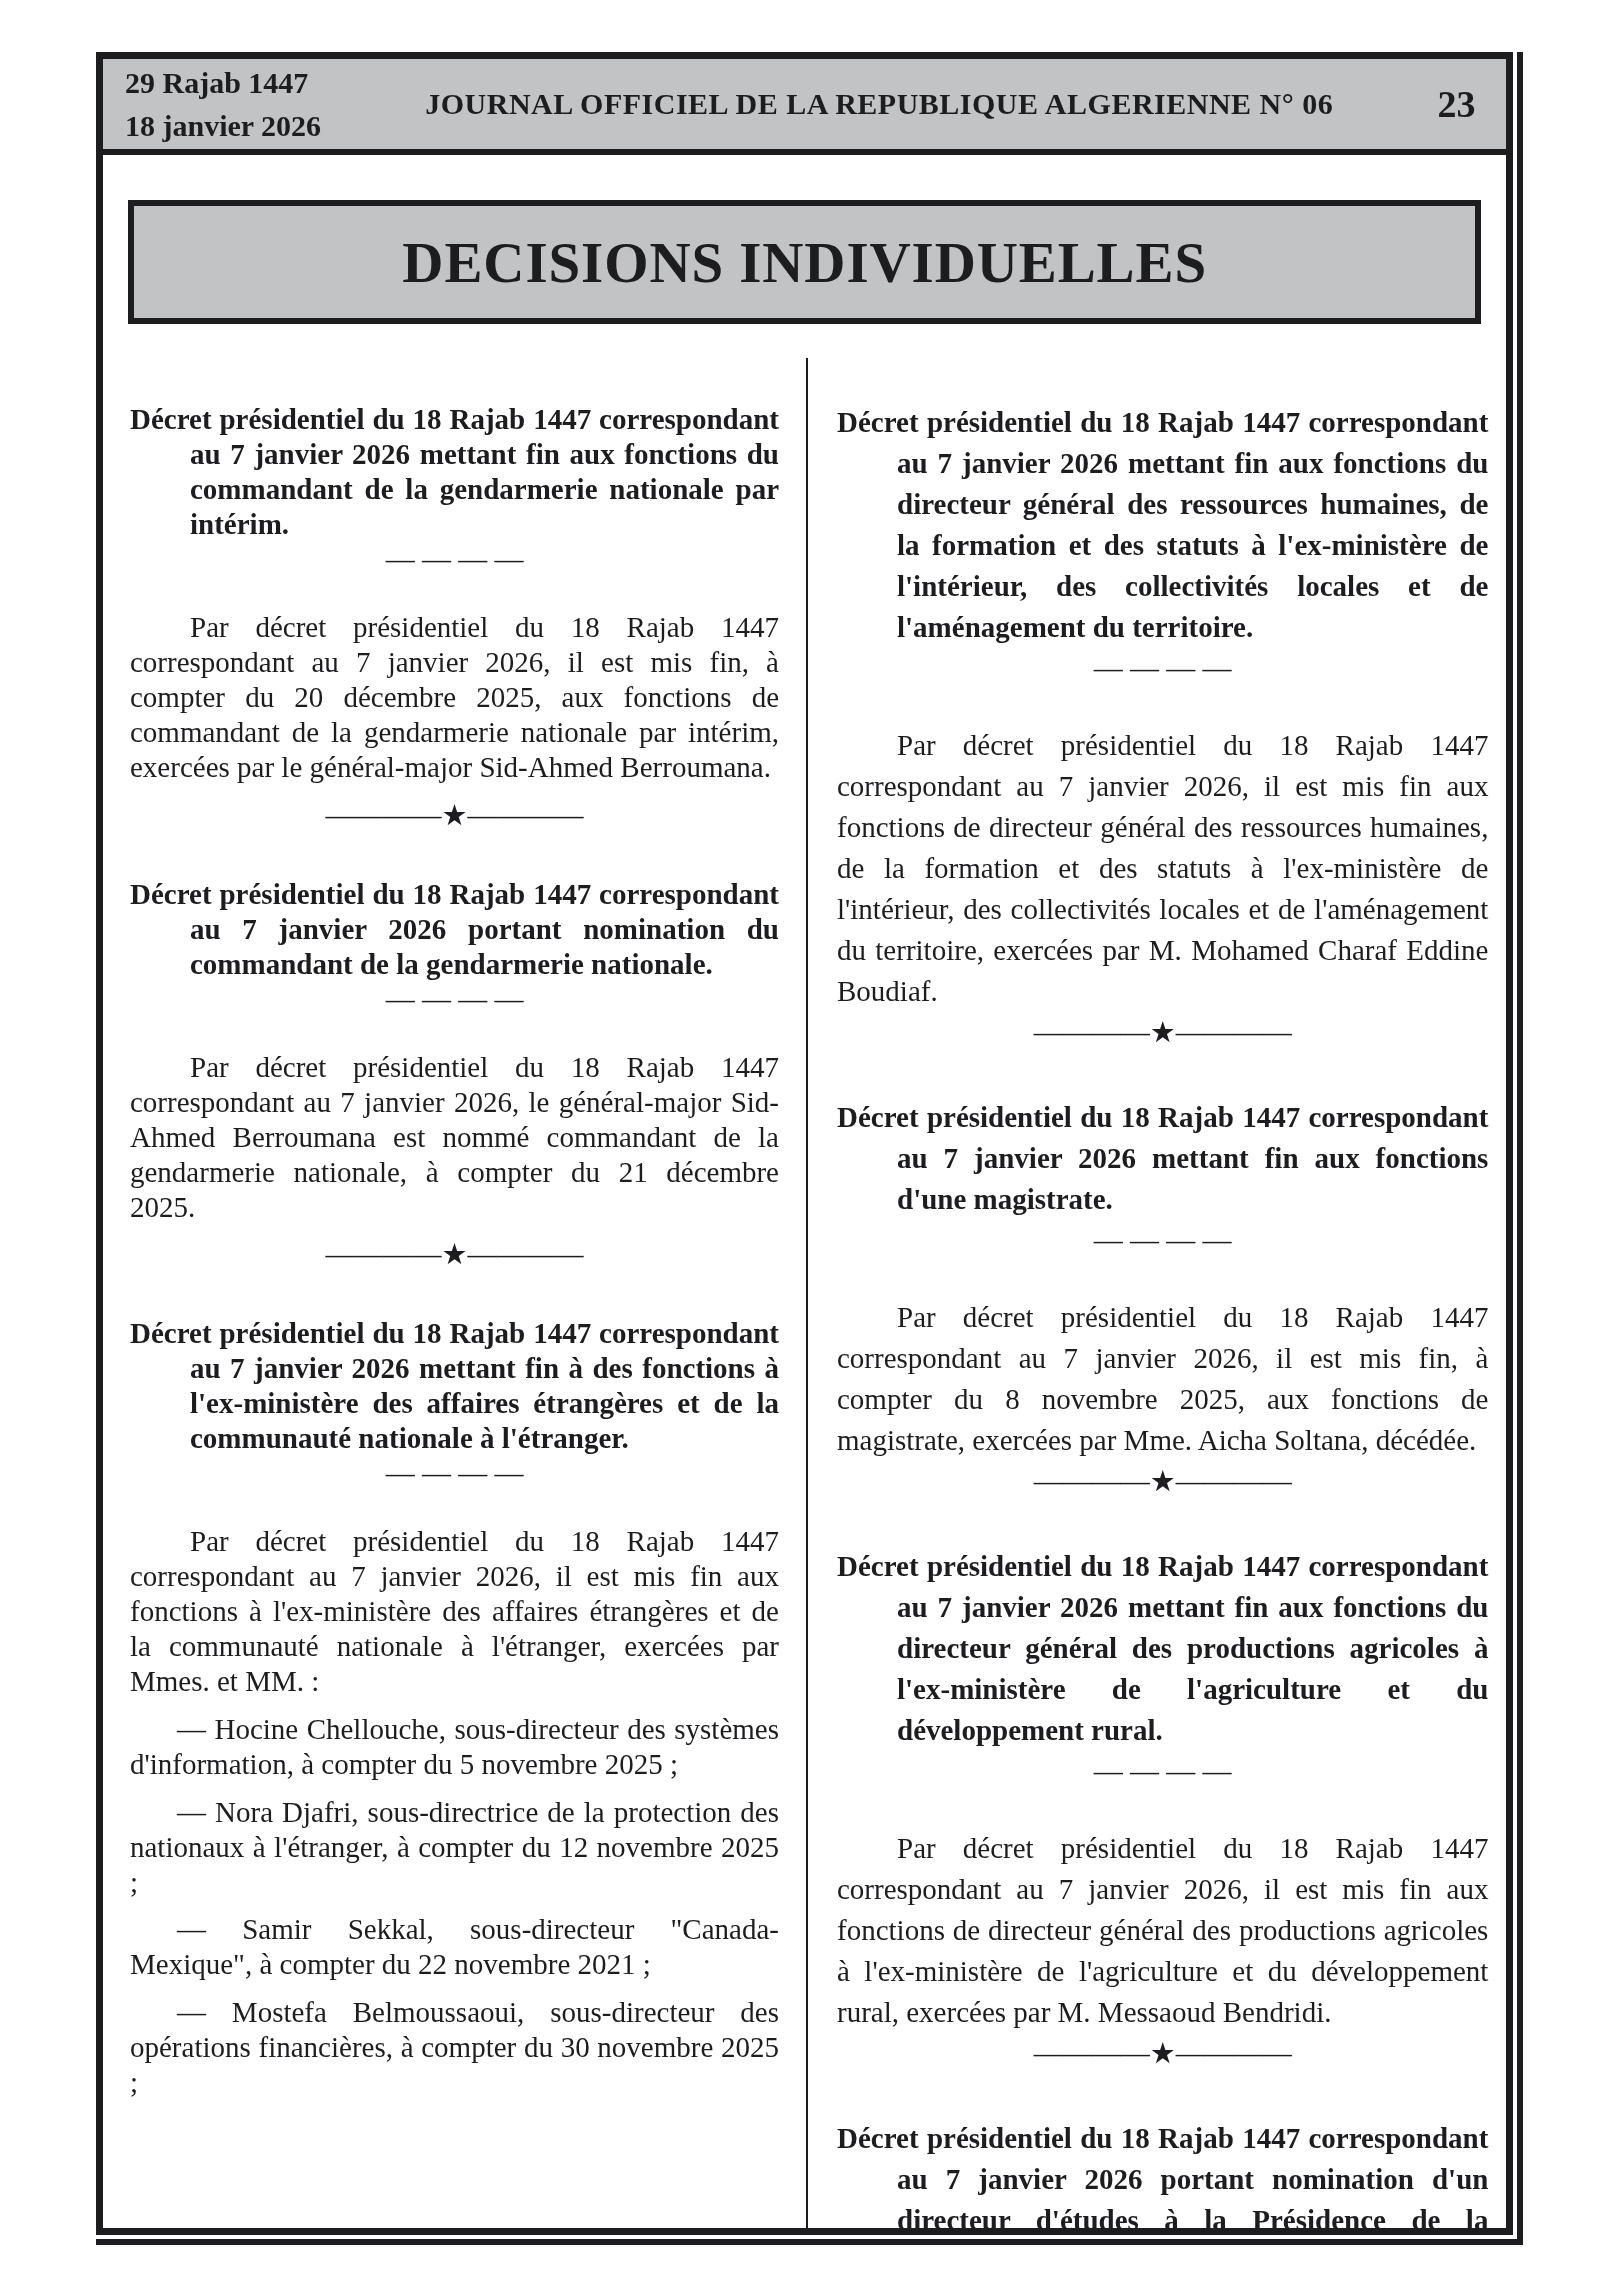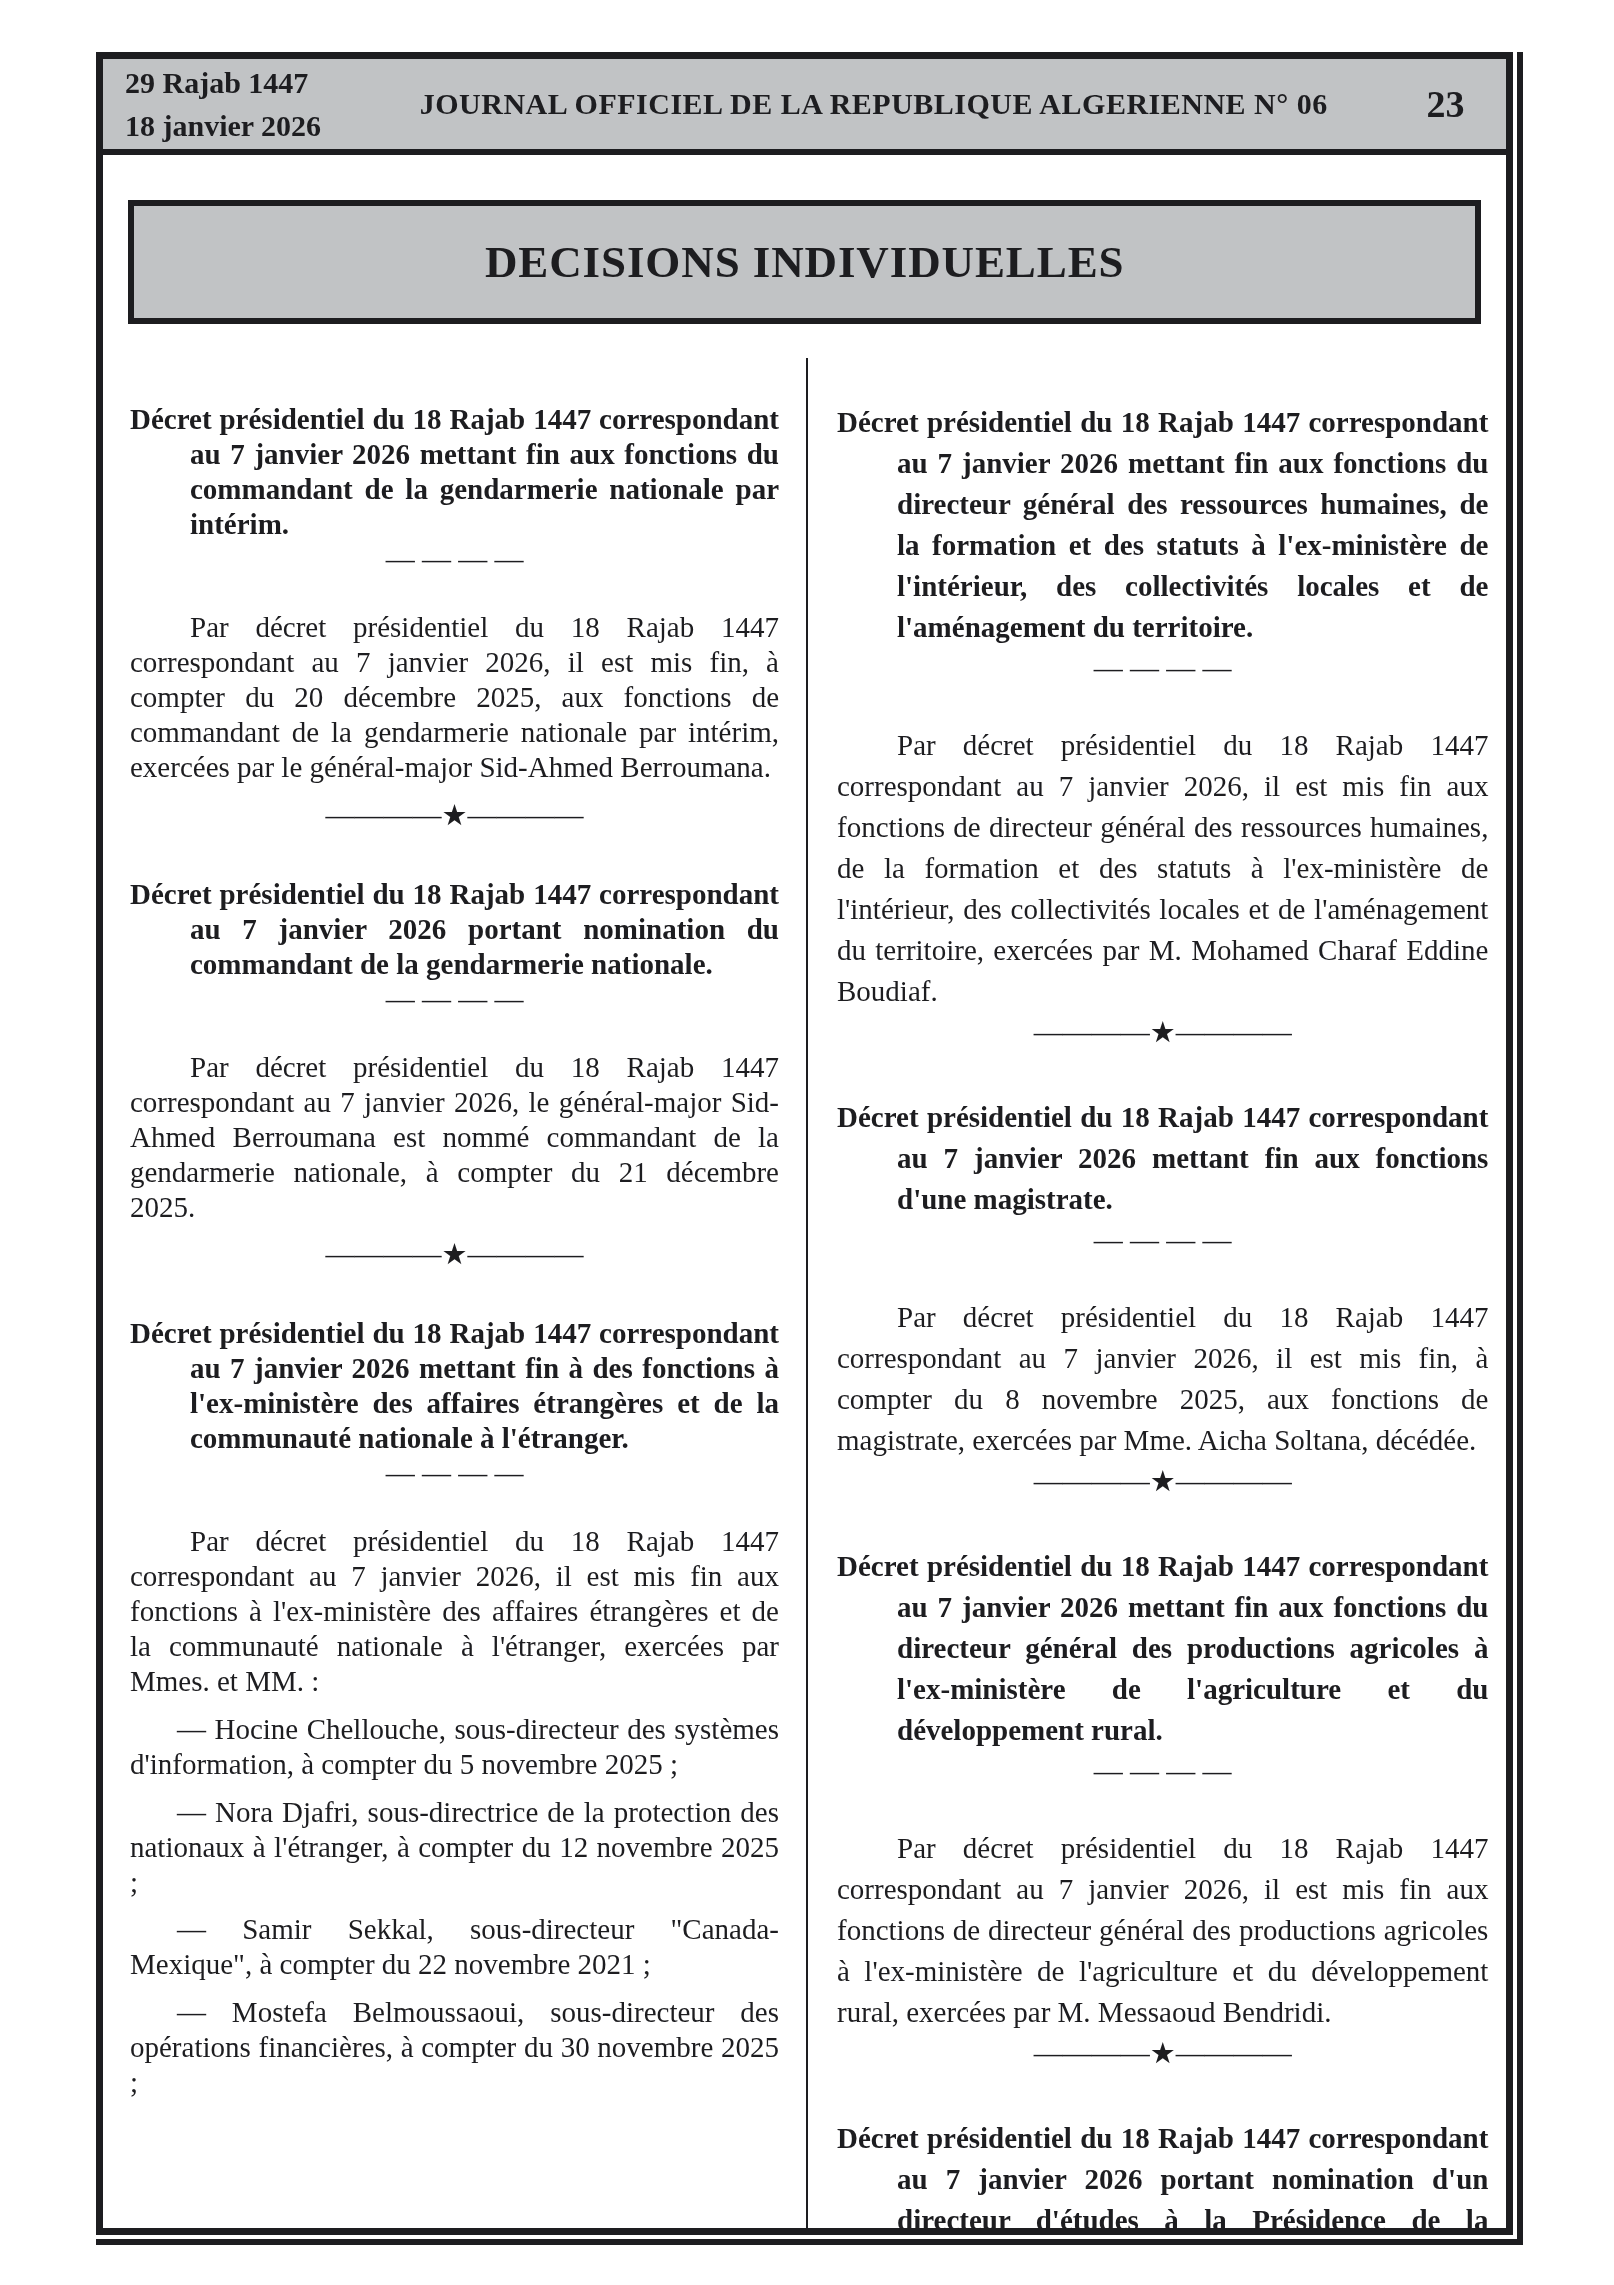--- a/index.html
+++ b/index.html
@@ -37,21 +37,21 @@
     flex-direction: column;
     overflow: hidden;
   }
   .header {
     height: 90px;
     flex: 0 0 90px;
     background: #c1c3c5;
     border-bottom: 6.3px solid #1d1d20;
     display: flex;
     align-items: center;
-    padding: 0 42px 0 22px;
+    padding: 0 31px 0 22px;
     box-sizing: content-box;
   }
   .header-dates {
     font-weight: bold;
     font-size: 30px;
     line-height: 1.45;
     white-space: nowrap;
   }
   .header-title {
     flex: 1;
@@ -68,21 +68,21 @@
     margin: 45px 25px 0 25px;
     background: #c1c3c5;
     border: 6.3px solid #1d1d20;
     height: 112px;
     display: flex;
     align-items: center;
     justify-content: center;
   }
   .banner span {
     font-weight: bold;
-    font-size: 45px;
+    font-size: 57px;
     letter-spacing: 0.9px;
   }
   .columns {
     flex: 1;
     display: flex;
     align-items: stretch;
     margin-top: 34px;
     min-height: 0;
   }
   .col {

